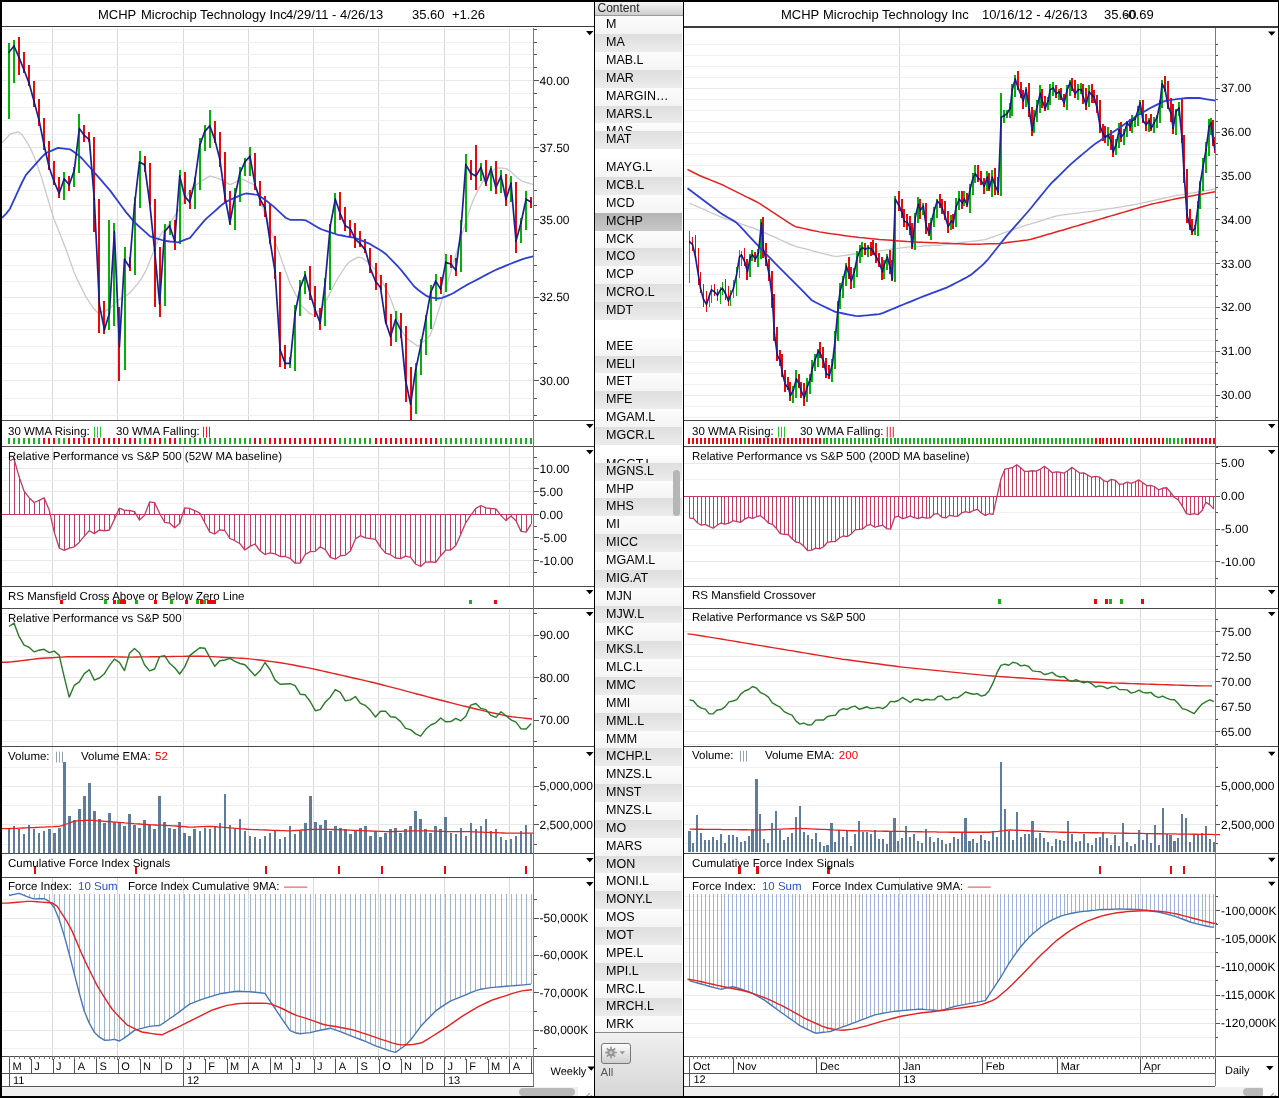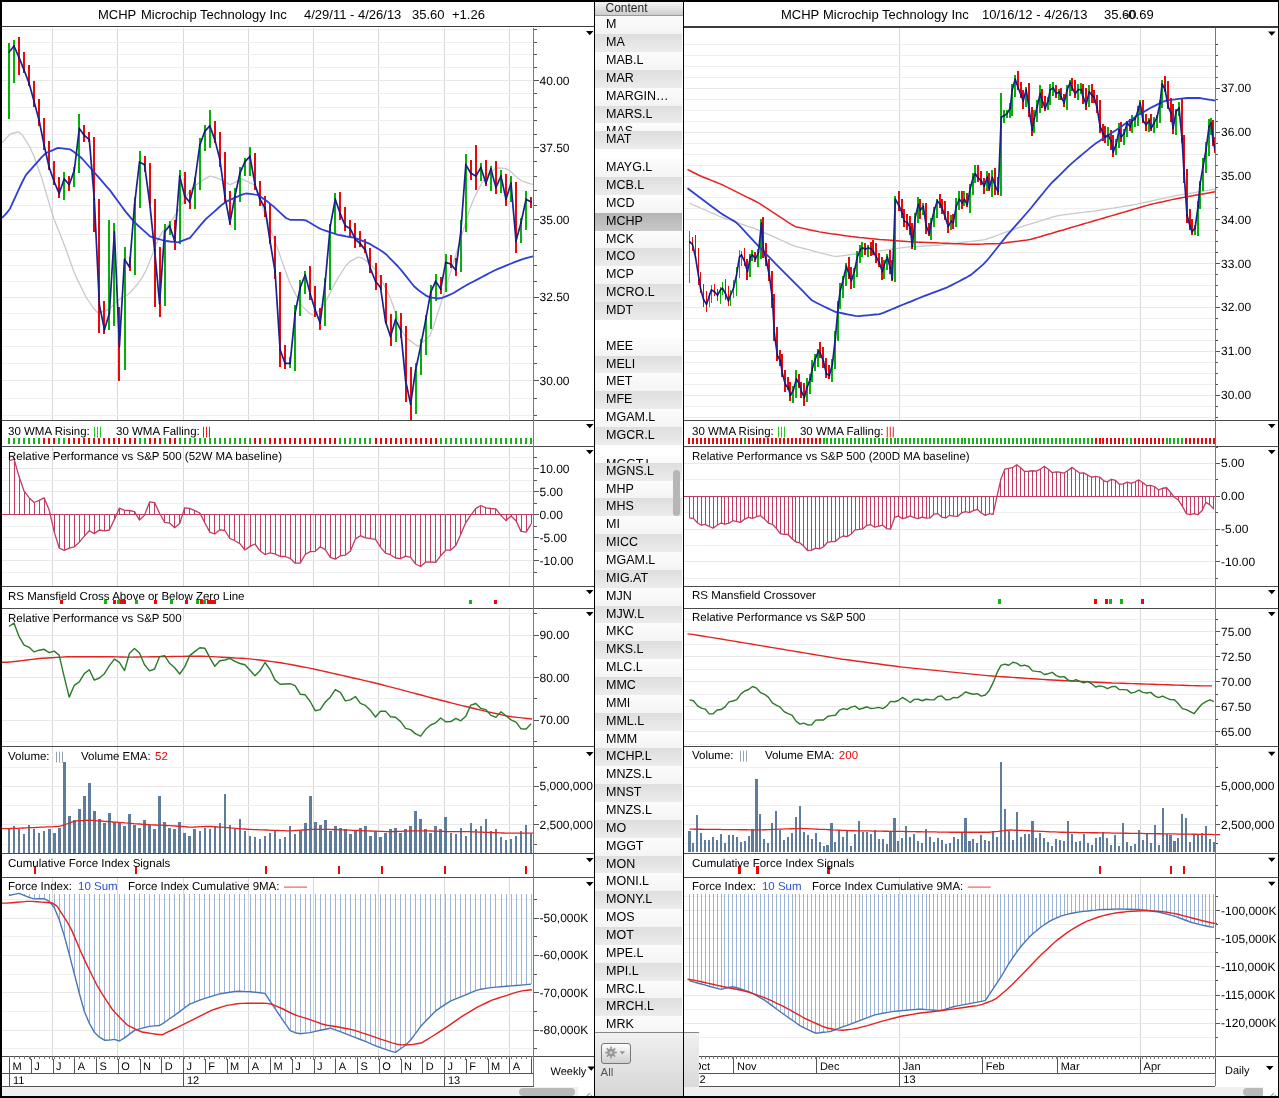--- a/index.html
+++ b/index.html
@@ -218,34 +218,34 @@
 <text x="761.5" y="890" font-family="Liberation Sans" font-size="11.5" fill="#2b50c8" text-anchor="start" font-weight="normal" style="text-rendering:geometricPrecision">10 Sum</text>
 <text x="811.5" y="890" font-family="Liberation Sans" font-size="11.5" fill="#000" text-anchor="start" font-weight="normal" style="text-rendering:geometricPrecision">Force Index Cumulative 9MA:</text>
 <text x="967.5" y="890" font-family="Liberation Sans" font-size="11.5" fill="#ea0808" text-anchor="start" font-weight="normal" style="text-rendering:geometricPrecision">——</text>
 <path d="M1268,31 l7.5,0 l-3.75,4.2 z M1268,424 l7.5,0 l-3.75,4.2 z M1268,450 l7.5,0 l-3.75,4.2 z M1268,590 l7.5,0 l-3.75,4.2 z M1268,612 l7.5,0 l-3.75,4.2 z M1268,752 l7.5,0 l-3.75,4.2 z M1268,858 l7.5,0 l-3.75,4.2 z M1268,882 l7.5,0 l-3.75,4.2 z M1266,1066.5 l7.5,0 l-3.75,4.2 z " fill="#000"></path>
 <text x="1225" y="1074.5" font-family="Liberation Sans" font-size="11" fill="#000" text-anchor="start" font-weight="normal" style="text-rendering:geometricPrecision">Daily</text>
 </svg>
 
 <div class="titlebar" style="left:0;width:593px">
  <span style="left:98px">MCHP</span>
     <span style="left:141px">Microchip Technology Inc</span>
- <span style="left:304px">4/29/11 - 4/26/13</span>
+ <span style="left:286px">4/29/11 - 4/26/13</span>
     <span style="left:412px">35.60</span>
     <span style="left:452px">+1.26</span>
 </div>
 <div class="titlebar" style="left:684px;width:595px">
  <span style="left:97px">MCHP</span>
     <span style="left:139px">Microchip Technology Inc</span>
  <span style="left:298px">10/16/12 - 4/26/13</span>
     <span style="left:420px">35.60</span>
     <span style="left:440px">-0.69</span>
 </div>
 
 <div class="abs" style="left:594.5px;top:0;width:88px;height:1098px;background:#fff"></div>
-<div class="abs" style="left:594.5px;top:0;width:88px;height:16.3px;background:linear-gradient(#fdfdfd,#ccc);border-bottom:1px solid #999;box-sizing:border-box;font-size:12px;color:#222;line-height:16px;padding-left:11px">Content</div>
+<div class="abs" style="left:594.5px;top:0;width:88px;height:16.3px;background:linear-gradient(#fdfdfd,#ccc);border-bottom:1px solid #999;box-sizing:border-box;font-size:12px;color:#222;line-height:16px;padding-left:3px">Content</div>
 <div class="lrow" style="top:16.3px">M</div>
 <div class="lrow odd" style="top:34.2px">MA</div>
 <div class="lrow" style="top:52.0px">MAB.L</div>
 <div class="lrow odd" style="top:69.9px">MAR</div>
 <div class="lrow" style="top:87.7px">MARGIN…</div>
 <div class="lrow odd" style="top:105.6px">MARS.L</div>
 <div class="lrow" style="top:123.4px">MAS</div>
 <div class="lrow odd" style="top:131px">MAT</div>
 <div class="lrow" style="top:159.2px">MAYG.L</div>
 <div class="lrow odd" style="top:177.0px">MCB.L</div>
@@ -278,32 +278,32 @@
 <div class="lrow" style="top:659.2px">MLC.L</div>
 <div class="lrow odd" style="top:677.0px">MMC</div>
 <div class="lrow" style="top:694.9px">MMI</div>
 <div class="lrow odd" style="top:712.7px">MML.L</div>
 <div class="lrow" style="top:730.6px">MMM</div>
 <div class="lrow odd" style="top:748.4px">MCHP.L</div>
 <div class="lrow" style="top:766.3px">MNZS.L</div>
 <div class="lrow odd" style="top:784.2px">MNST</div>
 <div class="lrow" style="top:802.0px">MNZS.L</div>
 <div class="lrow odd" style="top:819.9px">MO</div>
-<div class="lrow" style="top:837.7px">MGGT</div>
+<div class="lrow" style="top:837.7px">MARS</div>
 <div class="lrow odd" style="top:855.6px">MON</div>
 <div class="lrow" style="top:873.4px">MONI.L</div>
 <div class="lrow odd" style="top:891.3px">MONY.L</div>
 <div class="lrow" style="top:909.1px">MOS</div>
 <div class="lrow odd" style="top:927.0px">MOT</div>
 <div class="lrow" style="top:944.9px">MPE.L</div>
 <div class="lrow odd" style="top:962.7px">MPI.L</div>
 <div class="lrow" style="top:980.6px">MRC.L</div>
 <div class="lrow odd" style="top:998.4px">MRCH.L</div>
 <div class="lrow" style="top:1016.3px">MRK</div>
-<div class="abs" style="left:594.5px;top:1032px;width:104px;height:64px;background:linear-gradient(#f0f0f0,#d6d6d6);border-top:1px solid #888;box-sizing:border-box">
+<div class="abs" style="left:594.5px;top:1032px;width:88px;height:64px;background:linear-gradient(#f0f0f0,#d6d6d6);border-top:1px solid #888;box-sizing:border-box">
  <div class="abs" style="left:6px;top:10px;width:28px;height:19px;border:1px solid #777;border-radius:3px;background:linear-gradient(#fdfdfd,#cfcfcf)">
   <svg width="26" height="17" viewBox="0 0 26 17">
         <g fill="#979797">
           <circle cx="9" cy="8.5" r="3.7"></circle>
           <g>
             <rect x="8.2" y="2.6" width="1.6" height="11.8"></rect>
             <rect x="3.1" y="7.7" width="11.8" height="1.6"></rect>
             <rect x="8.2" y="2.6" width="1.6" height="11.8" transform="rotate(45 9 8.5)"></rect>
             <rect x="8.2" y="2.6" width="1.6" height="11.8" transform="rotate(-45 9 8.5)"></rect>
           </g>

